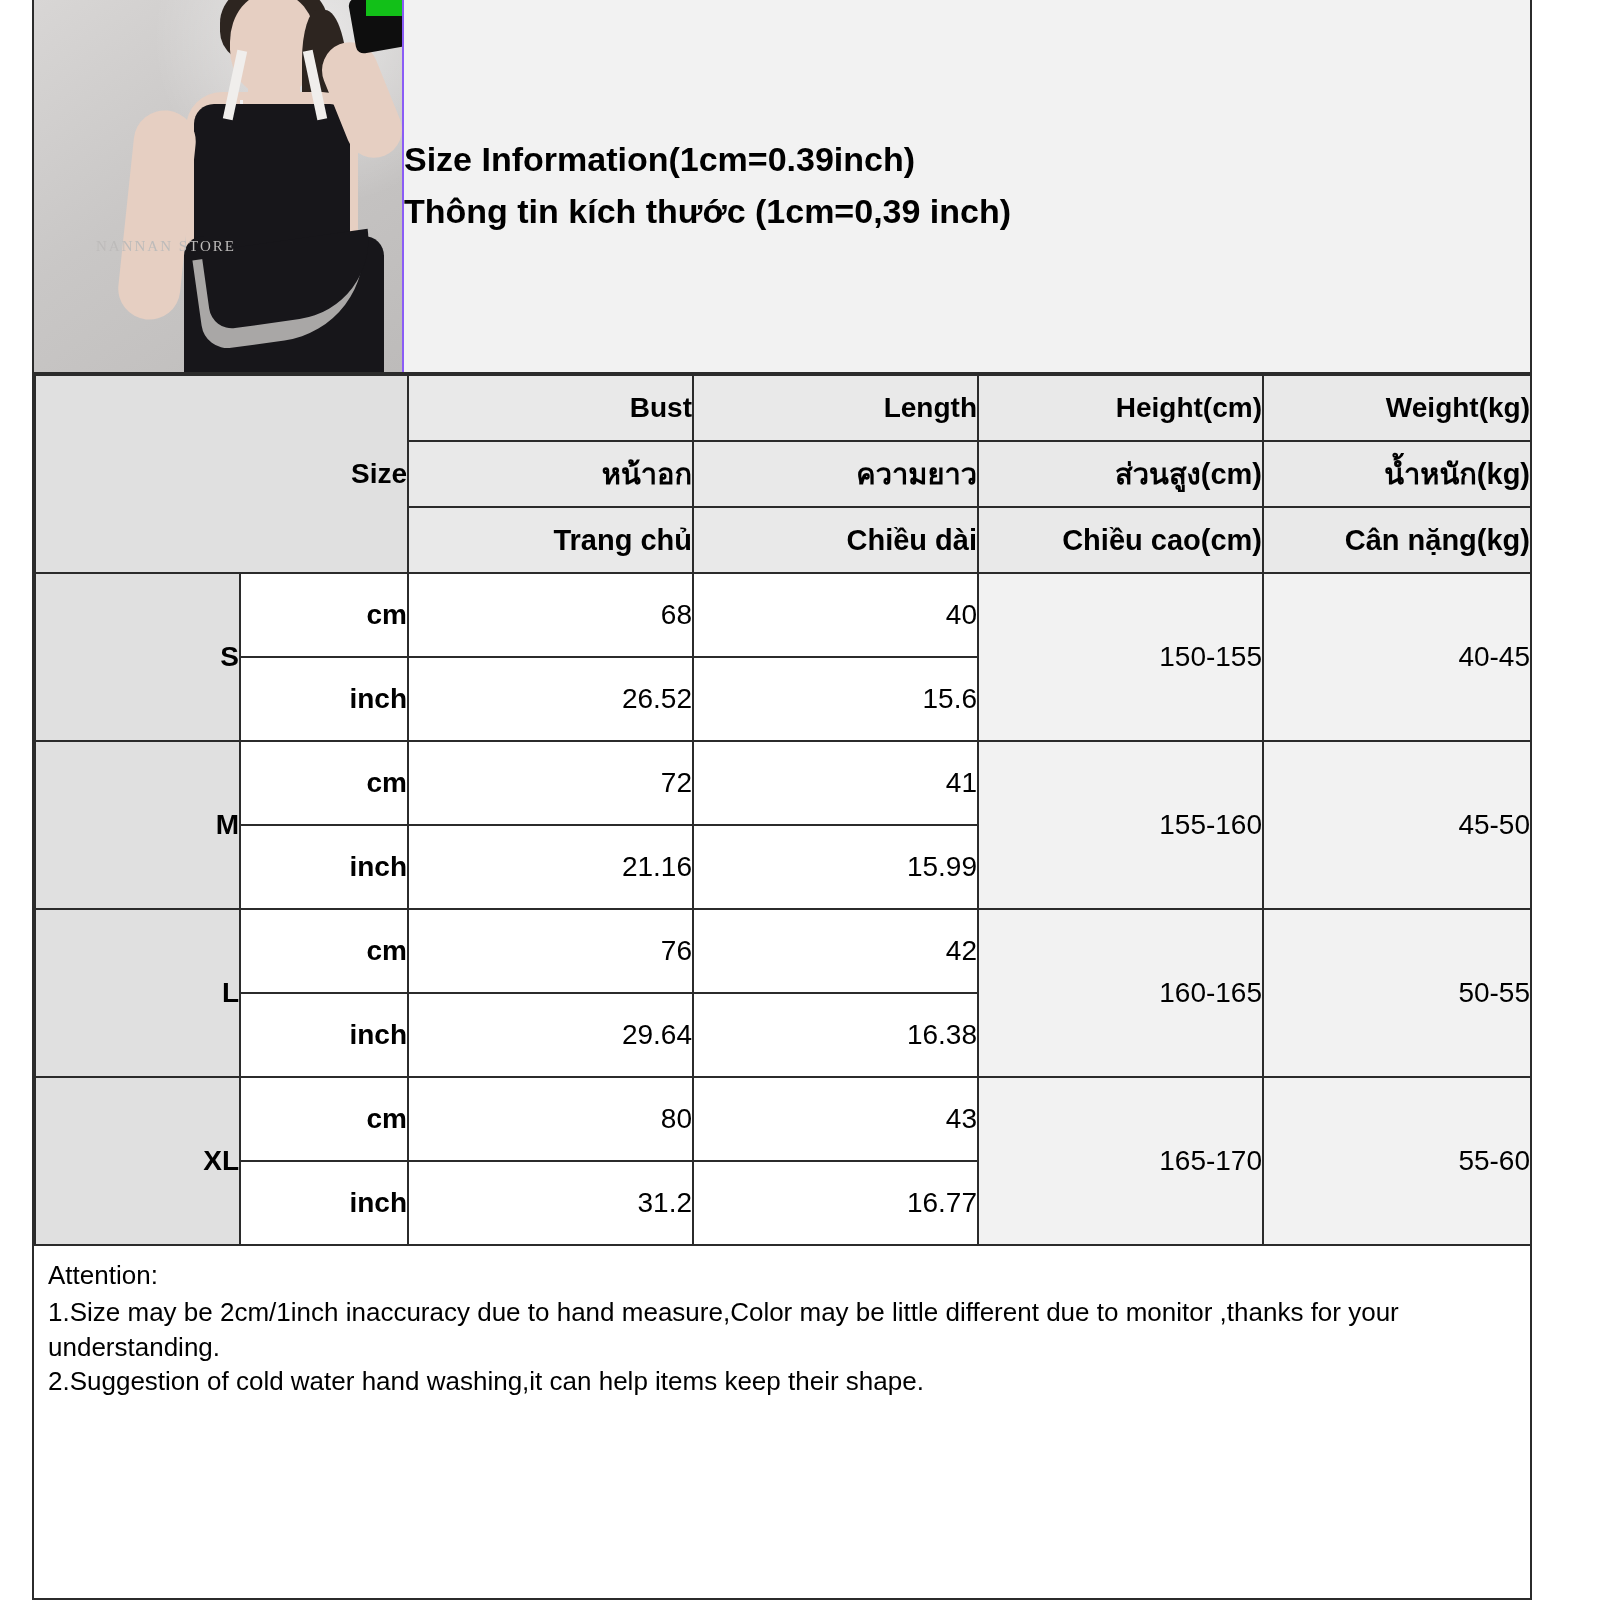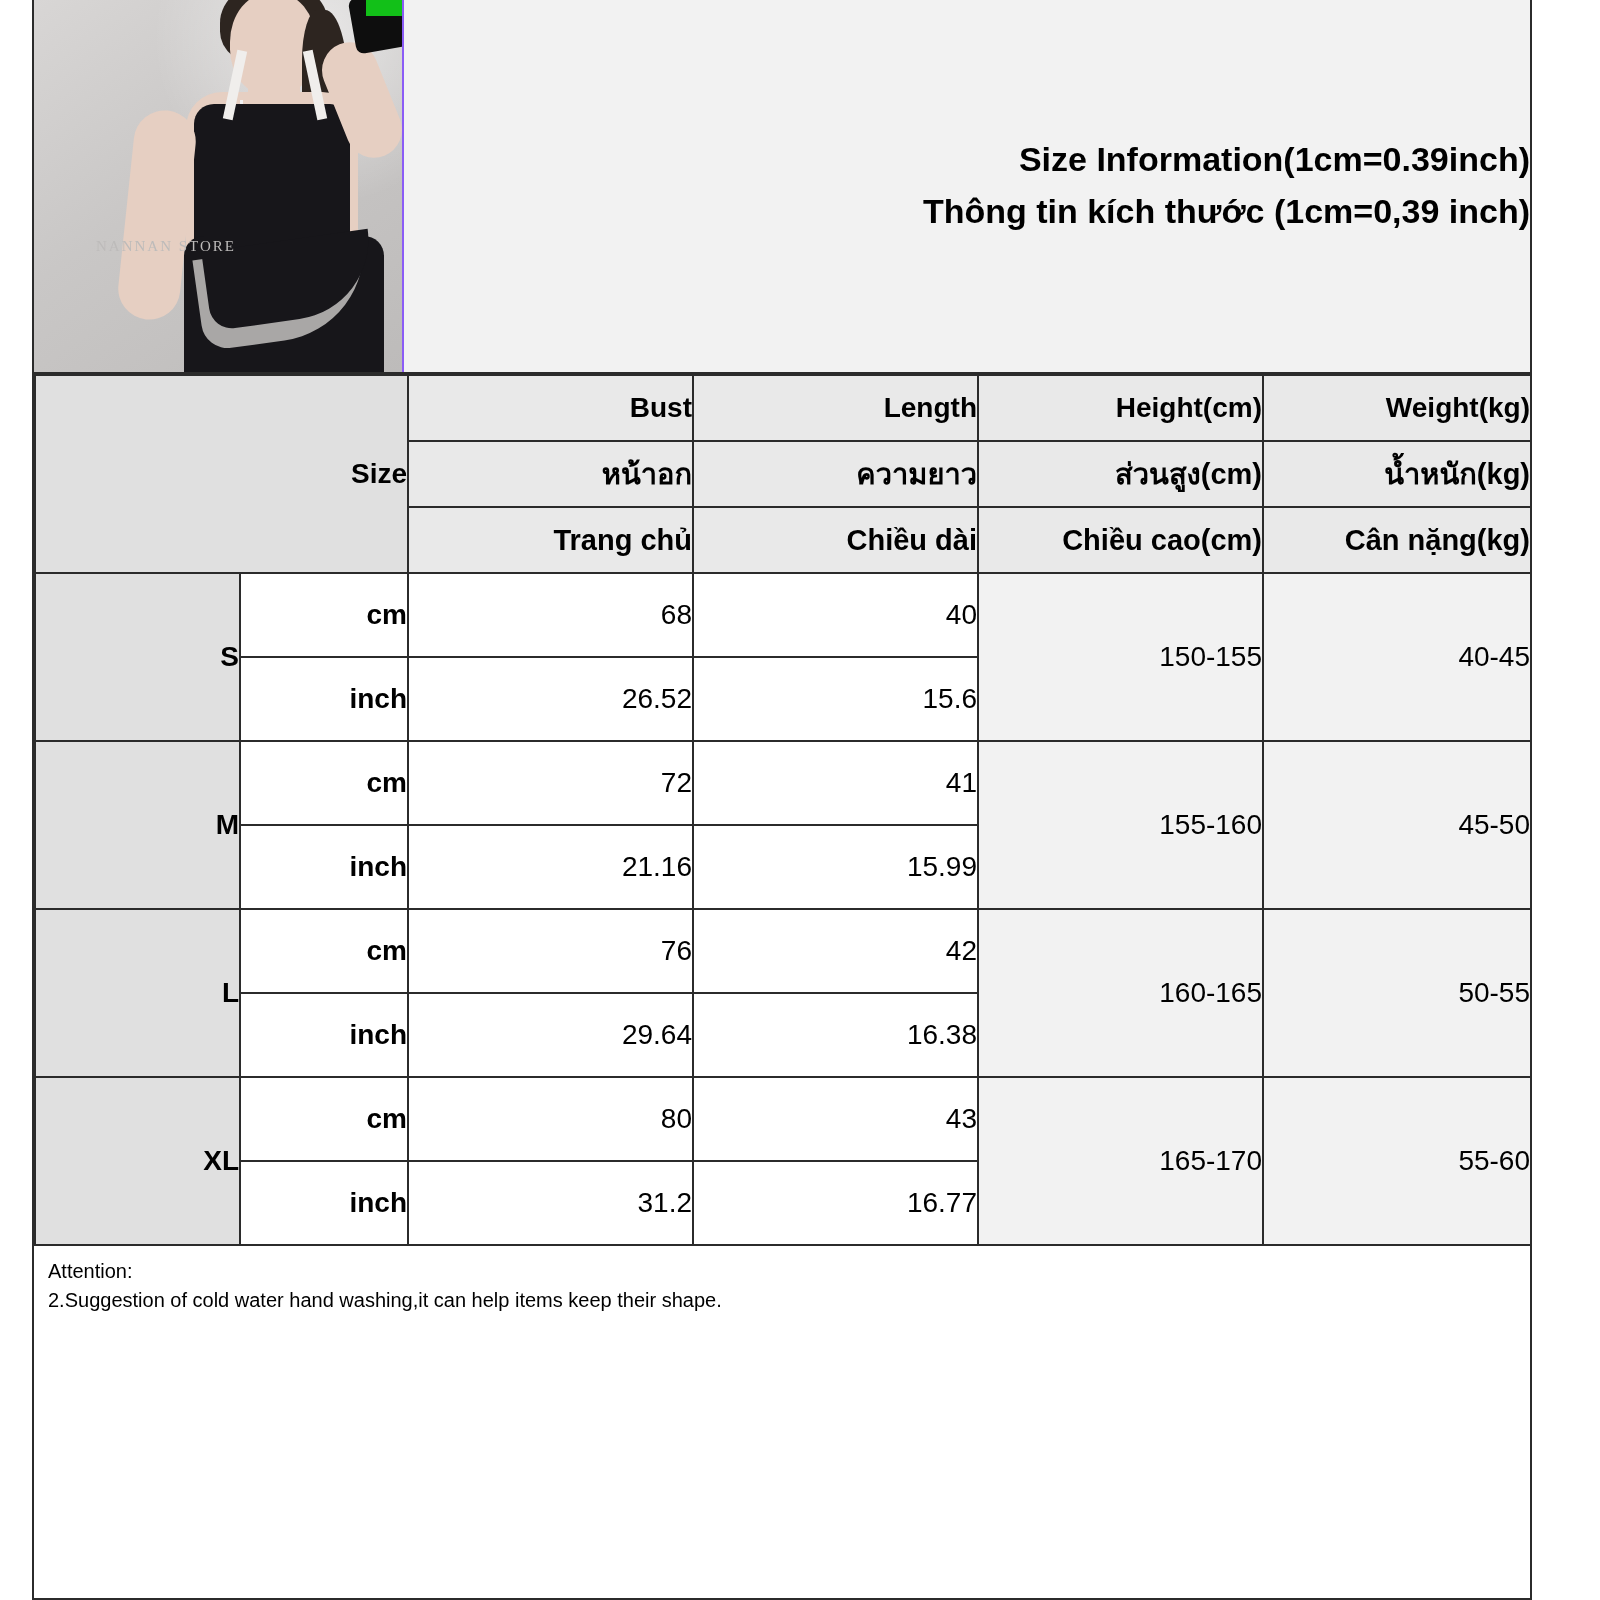--- a/index.html
+++ b/index.html
@@ -173,21 +173,21 @@
     letter-spacing: 2px;
     color: #bdbbba;
     font-family: "Liberation Serif", serif;
   }
 
   .title-cell {
     flex: 1;
     background: #f2f2f2;
     display: flex;
     flex-direction: column;
-    align-items: flex-end;
+    align-items: flex-start;
     justify-content: center;
     text-align: center;
   }
   .title-line {
     font-weight: bold;
     font-size: 34px;
     line-height: 1.52;
     color: #000;
     white-space: nowrap;
   }
@@ -238,21 +238,21 @@
   col.c-sizeA { width: 205px; }
   col.c-sizeB { width: 168px; }
   col.c-bust  { width: 285px; }
   col.c-len   { width: 285px; }
   col.c-hei   { width: 285px; }
   col.c-wei   { width: 268px; }
 
   
   .attention {
     padding: 12px 2px 0 14px;
-    font-size: 20px;
+    font-size: 26px;
     line-height: 1.34;
   }
   .attention div { white-space: pre-wrap; }
   .attention .a-head { margin-bottom: 2px; }
 </style>
 </head>
 <body>
 
 <div id="sheet">
 
@@ -370,16 +370,17 @@
       <tr>
         <td class="unit-cell">inch</td>
         <td class="val-cell">31.2</td>
         <td class="val-cell">16.77</td>
       </tr>
     </tbody>
   </table>
 
   <div class="attention">
     <div class="a-head">Attention:</div>
+    <div>1.Size may be 2cm/1inch inaccuracy due to hand measure,Color may be little different due to monitor ,thanks for your understanding.</div>
     <div>2.Suggestion of cold water hand washing,it can help items keep their shape.</div>
   </div>
 
 </div>
 
 </body></html>

